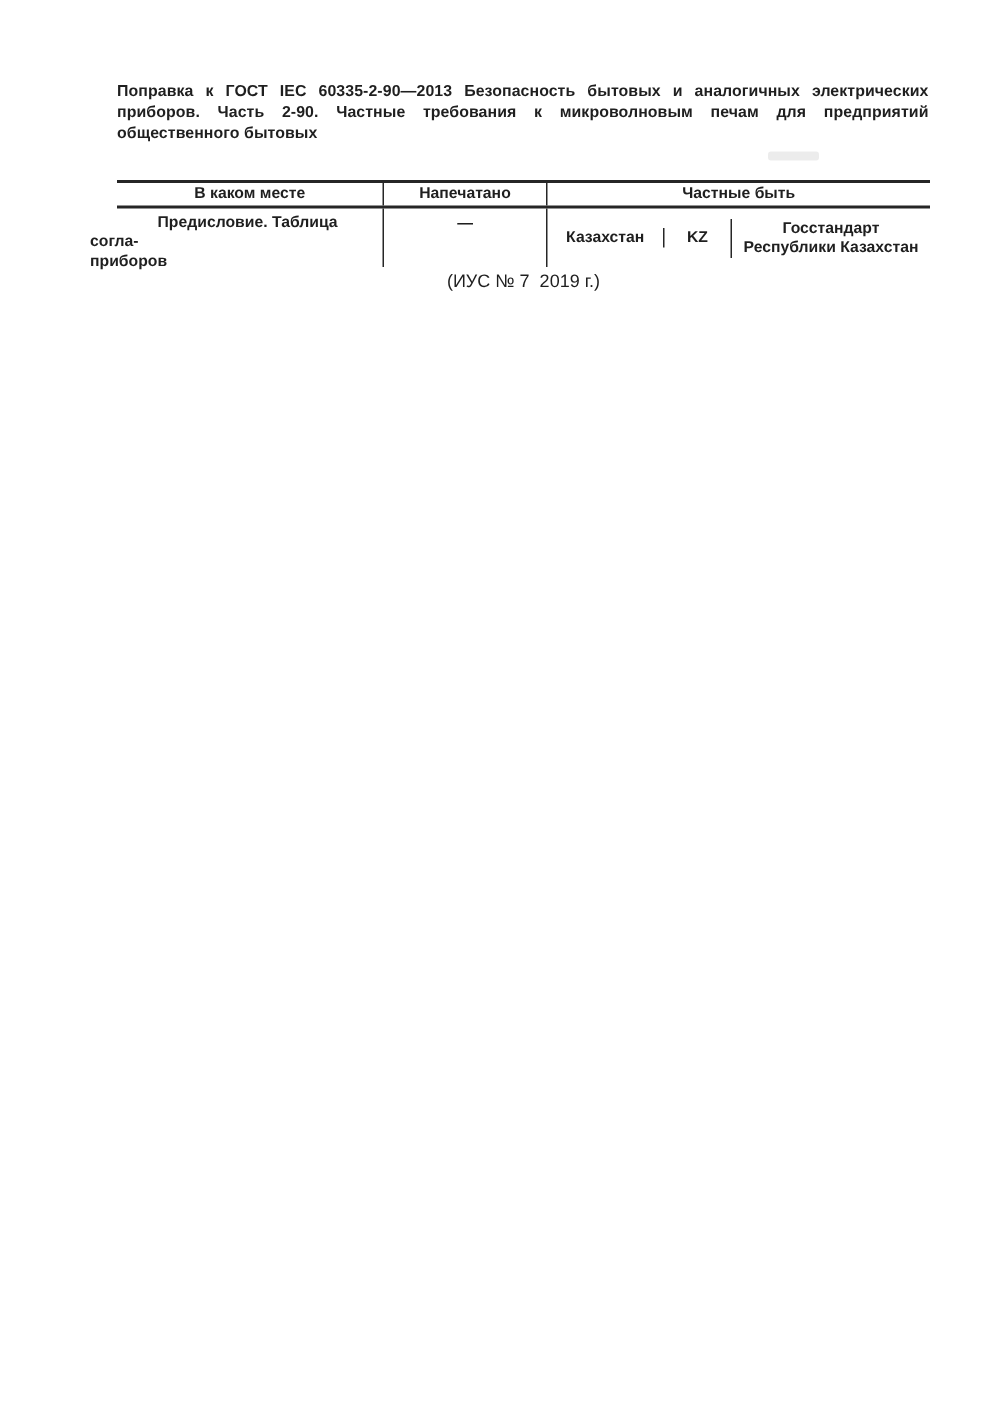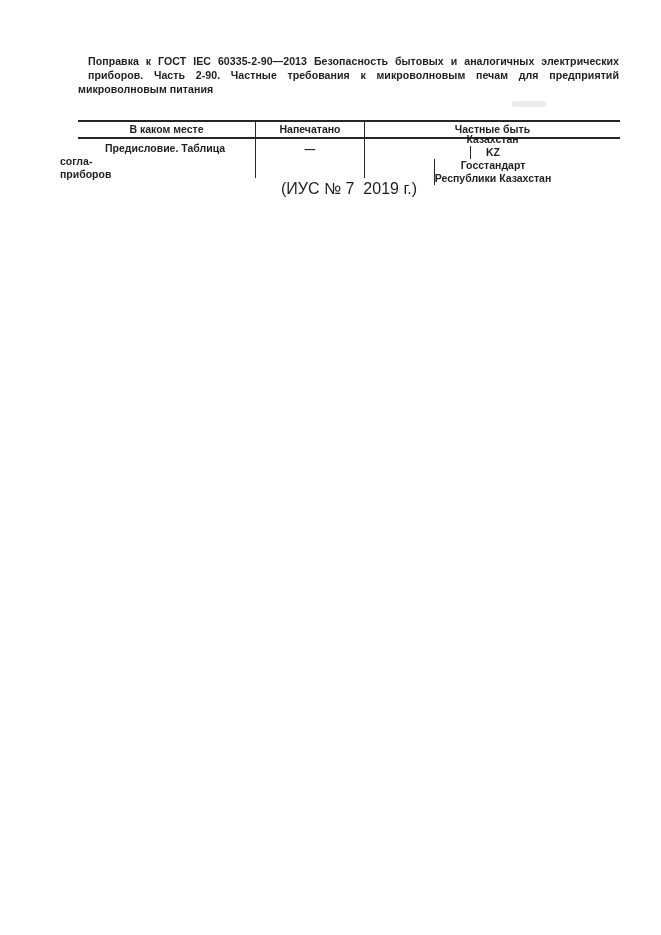--- a/index.html
+++ b/index.html
@@ -24,21 +24,20 @@
     width: 541px;
     font-size: 10.6px;
     font-weight: bold;
     line-height: 14px;
     letter-spacing: 0.05px;
     color: #1f1f1f;
   }
   .title-line-just {
     text-align: justify;
     text-align-last: justify;
-    margin-left: 10px;
     -moz-text-align-last: justify;
   }
   .title-line-left {
     text-align: left;
   }
   
   .ctable {
     position: absolute;
     left: 78px;
     top: 120px;
@@ -86,40 +85,39 @@
     margin-left: -18px;
     width: 190px;
   }
   .b-printed {
     align-items: flex-start;
     padding-top: 4px;
   }
   .b-should {
     display: flex;
     padding: 0;
-    flex-direction: column;
   }
   .sub {
     display: flex;
     align-items: center;
     justify-content: center;
     text-align: center;
   }
   .s-country { width: 77px; }
   .s-code    { width: 45px; border-left: 1.5px solid #262626; }
   .s-org     { flex: 1; border-left: 1.5px solid #262626; flex-direction: column; }
   .s-org div { line-height: 13px; }
   
   .footer-note {
     position: absolute;
     left: 78px;
     top: 180px;
     width: 542px;
     text-align: center;
-    font-size: 16px;
+    font-size: 12px;
     white-space: pre;
     color: #1f1f1f;
   }
   
   .scan-smudge {
     position: absolute;
     left: 512px;
     top: 101px;
     width: 34px;
     height: 6px;
@@ -129,21 +127,21 @@
   }
 </style>
 </head>
 <body>
 
 <div class="page">
 
   <div class="title-block">
     <div class="title-line-just">Поправка к ГОСТ IEC 60335-2-90—2013 Безопасность бытовых и аналогичных электрических</div>
     <div class="title-line-just">приборов. Часть 2-90. Частные требования к микроволновым печам для предприятий</div>
-    <div class="title-line-left">микроволновым питания</div>
+    <div class="title-line-left">общественного бытовых</div>
   </div>
 
   <div class="scan-smudge"></div>
 
   <div class="ctable">
 
     <div class="t-row t-header">
       <div class="cell c-where">В каком месте</div>
       <div class="cell c-printed">Напечатано</div>
       <div class="cell c-should">Частные быть</div>

